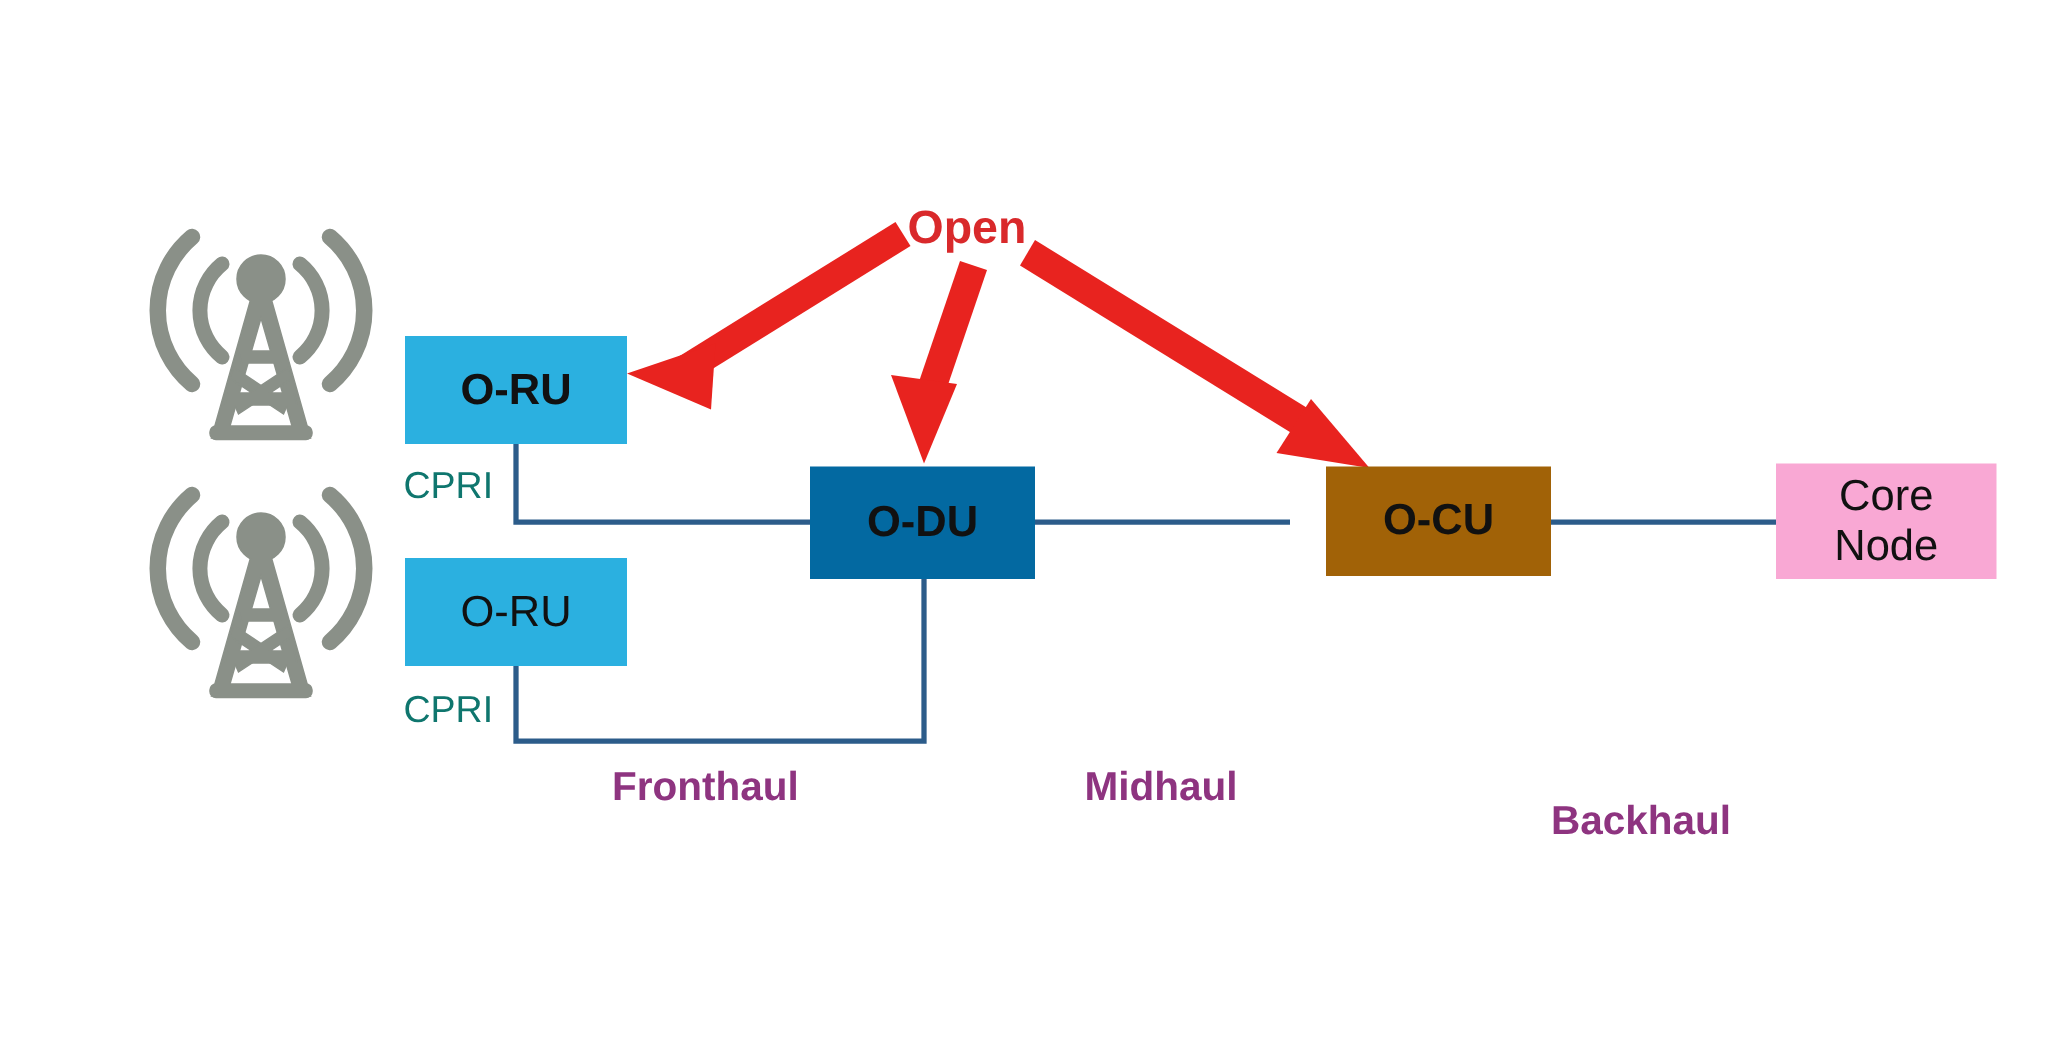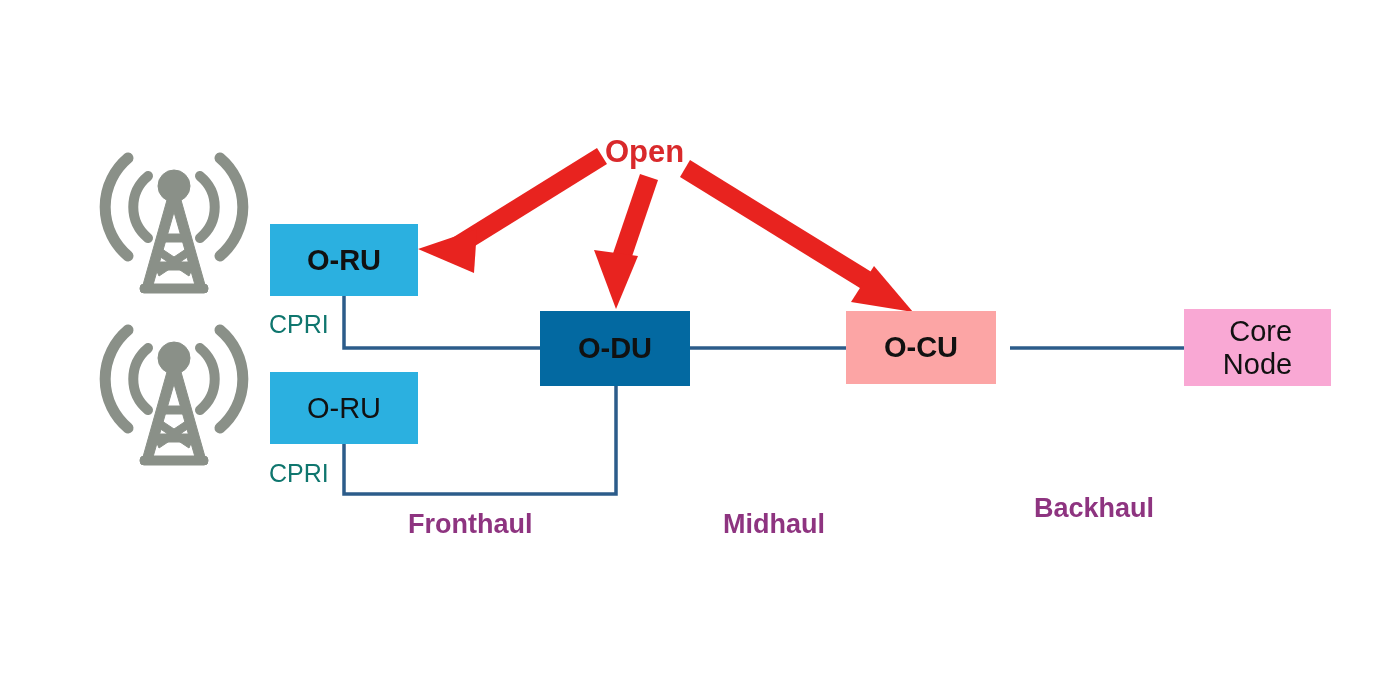--- a/index.html
+++ b/index.html
@@ -32,40 +32,39 @@
     align-items: center;
     justify-content: center;
     text-align: center;
     color: #111111;
     box-sizing: border-box;
     line-height: 1.12;
   }
   .node-label {
     display: block;
     white-space: pre-line;
-    text-align: right;
   }
   .box-oru-top {
     left: 270px; top: 198px; width: 148px; height: 72px;
     background: #2BB0E0;
     font-size: 29px; font-weight: bold;
   }
   .box-oru-bottom {
     left: 270px; top: 346px; width: 148px; height: 72px;
     background: #2BB0E0;
     font-size: 29px; font-weight: normal;
   }
   .box-odu {
     left: 540px; top: 285px; width: 150px; height: 75px;
     background: #0369a1;
     font-size: 29px; font-weight: bold;
   }
   .box-ocu {
-    left: 846px; top: 285px; width: 150px; height: 73px;
-    background: #fca5a5;
+    left: 884px; top: 285px; width: 150px; height: 73px;
+    background: #a16207;
     font-size: 29px; font-weight: bold;
   }
   .box-core {
     left: 1184px; top: 283px; width: 147px; height: 77px;
     background: #f9a8d4;
     font-size: 29px; font-weight: normal;
   }
   .edge-label {
     position: absolute;
     color: #0f766e;
@@ -78,21 +77,21 @@
   .haul-label {
     position: absolute;
     color: #8E3480;
     font-size: 27px;
     font-weight: bold;
     white-space: nowrap;
     text-align: right;
   }
   .haul-fronthaul { left: 408px; top: 483px; }
   .haul-midhaul   { left: 723px; top: 483px; }
-  .haul-backhaul  { left: 1034px; top: 467px; }
+  .haul-backhaul  { left: 1034px; top: 506px; }
   .open-label {
     position: absolute;
     left: 605px; top: 108px;
     color: #D9292B;
     font-size: 31px;
     font-weight: bold;
     white-space: nowrap;
   }
 </style>
 </head>

